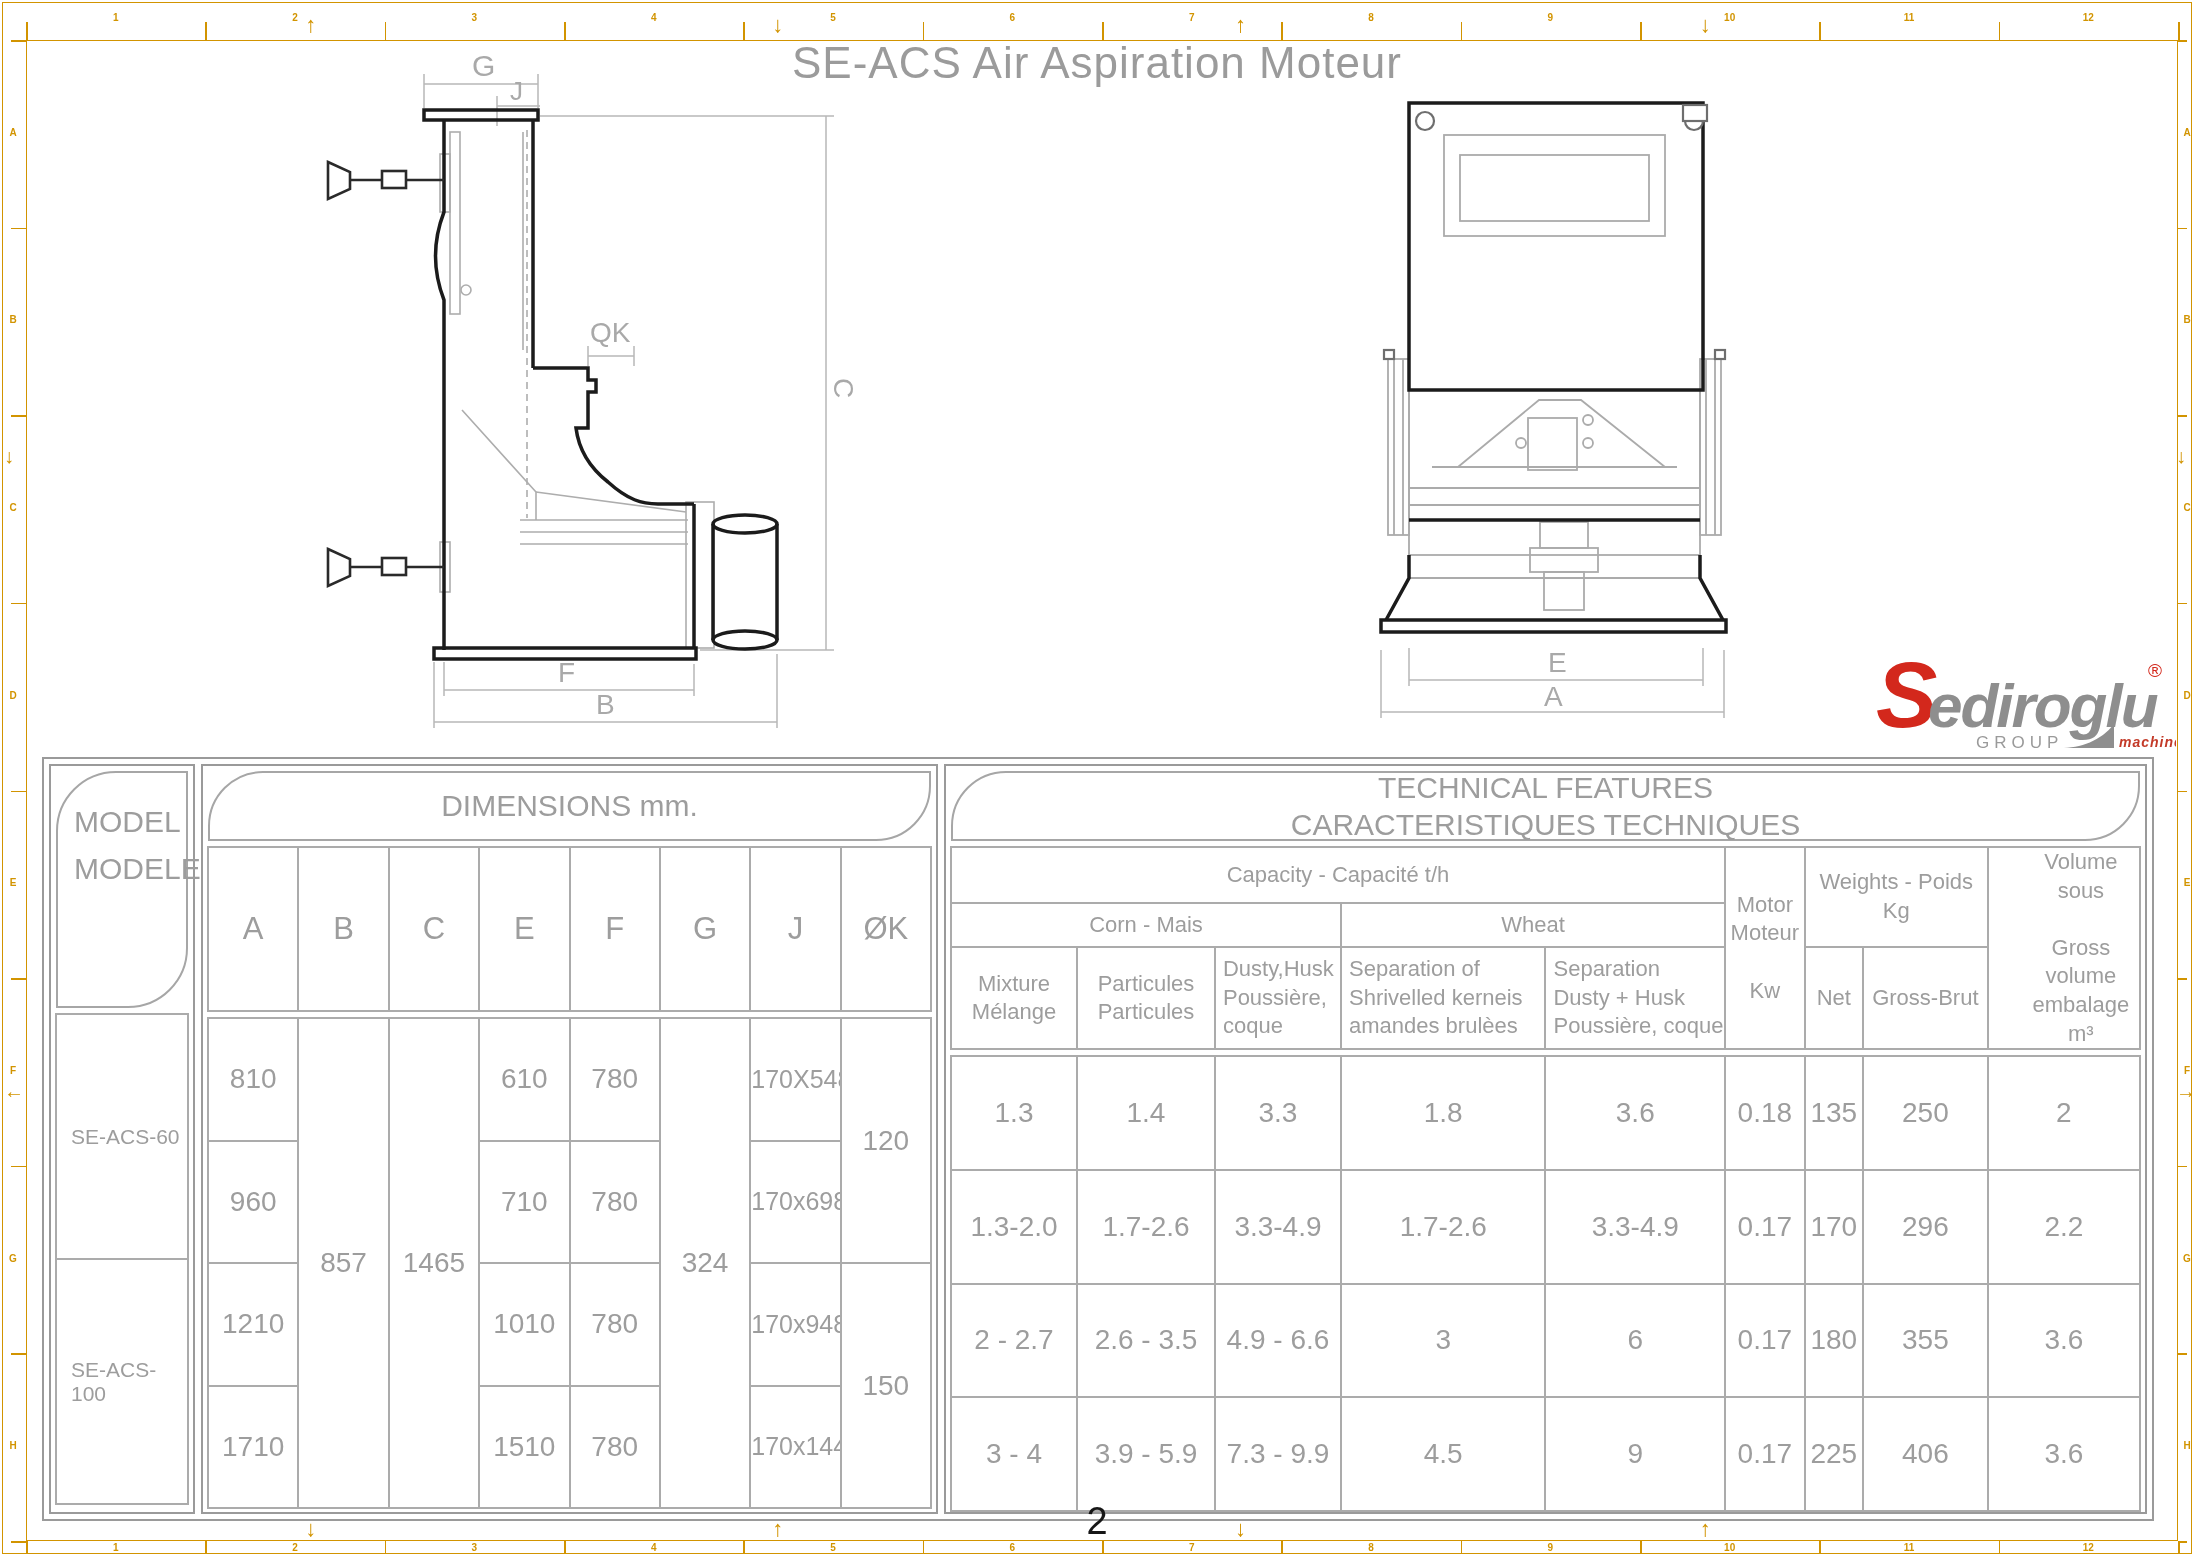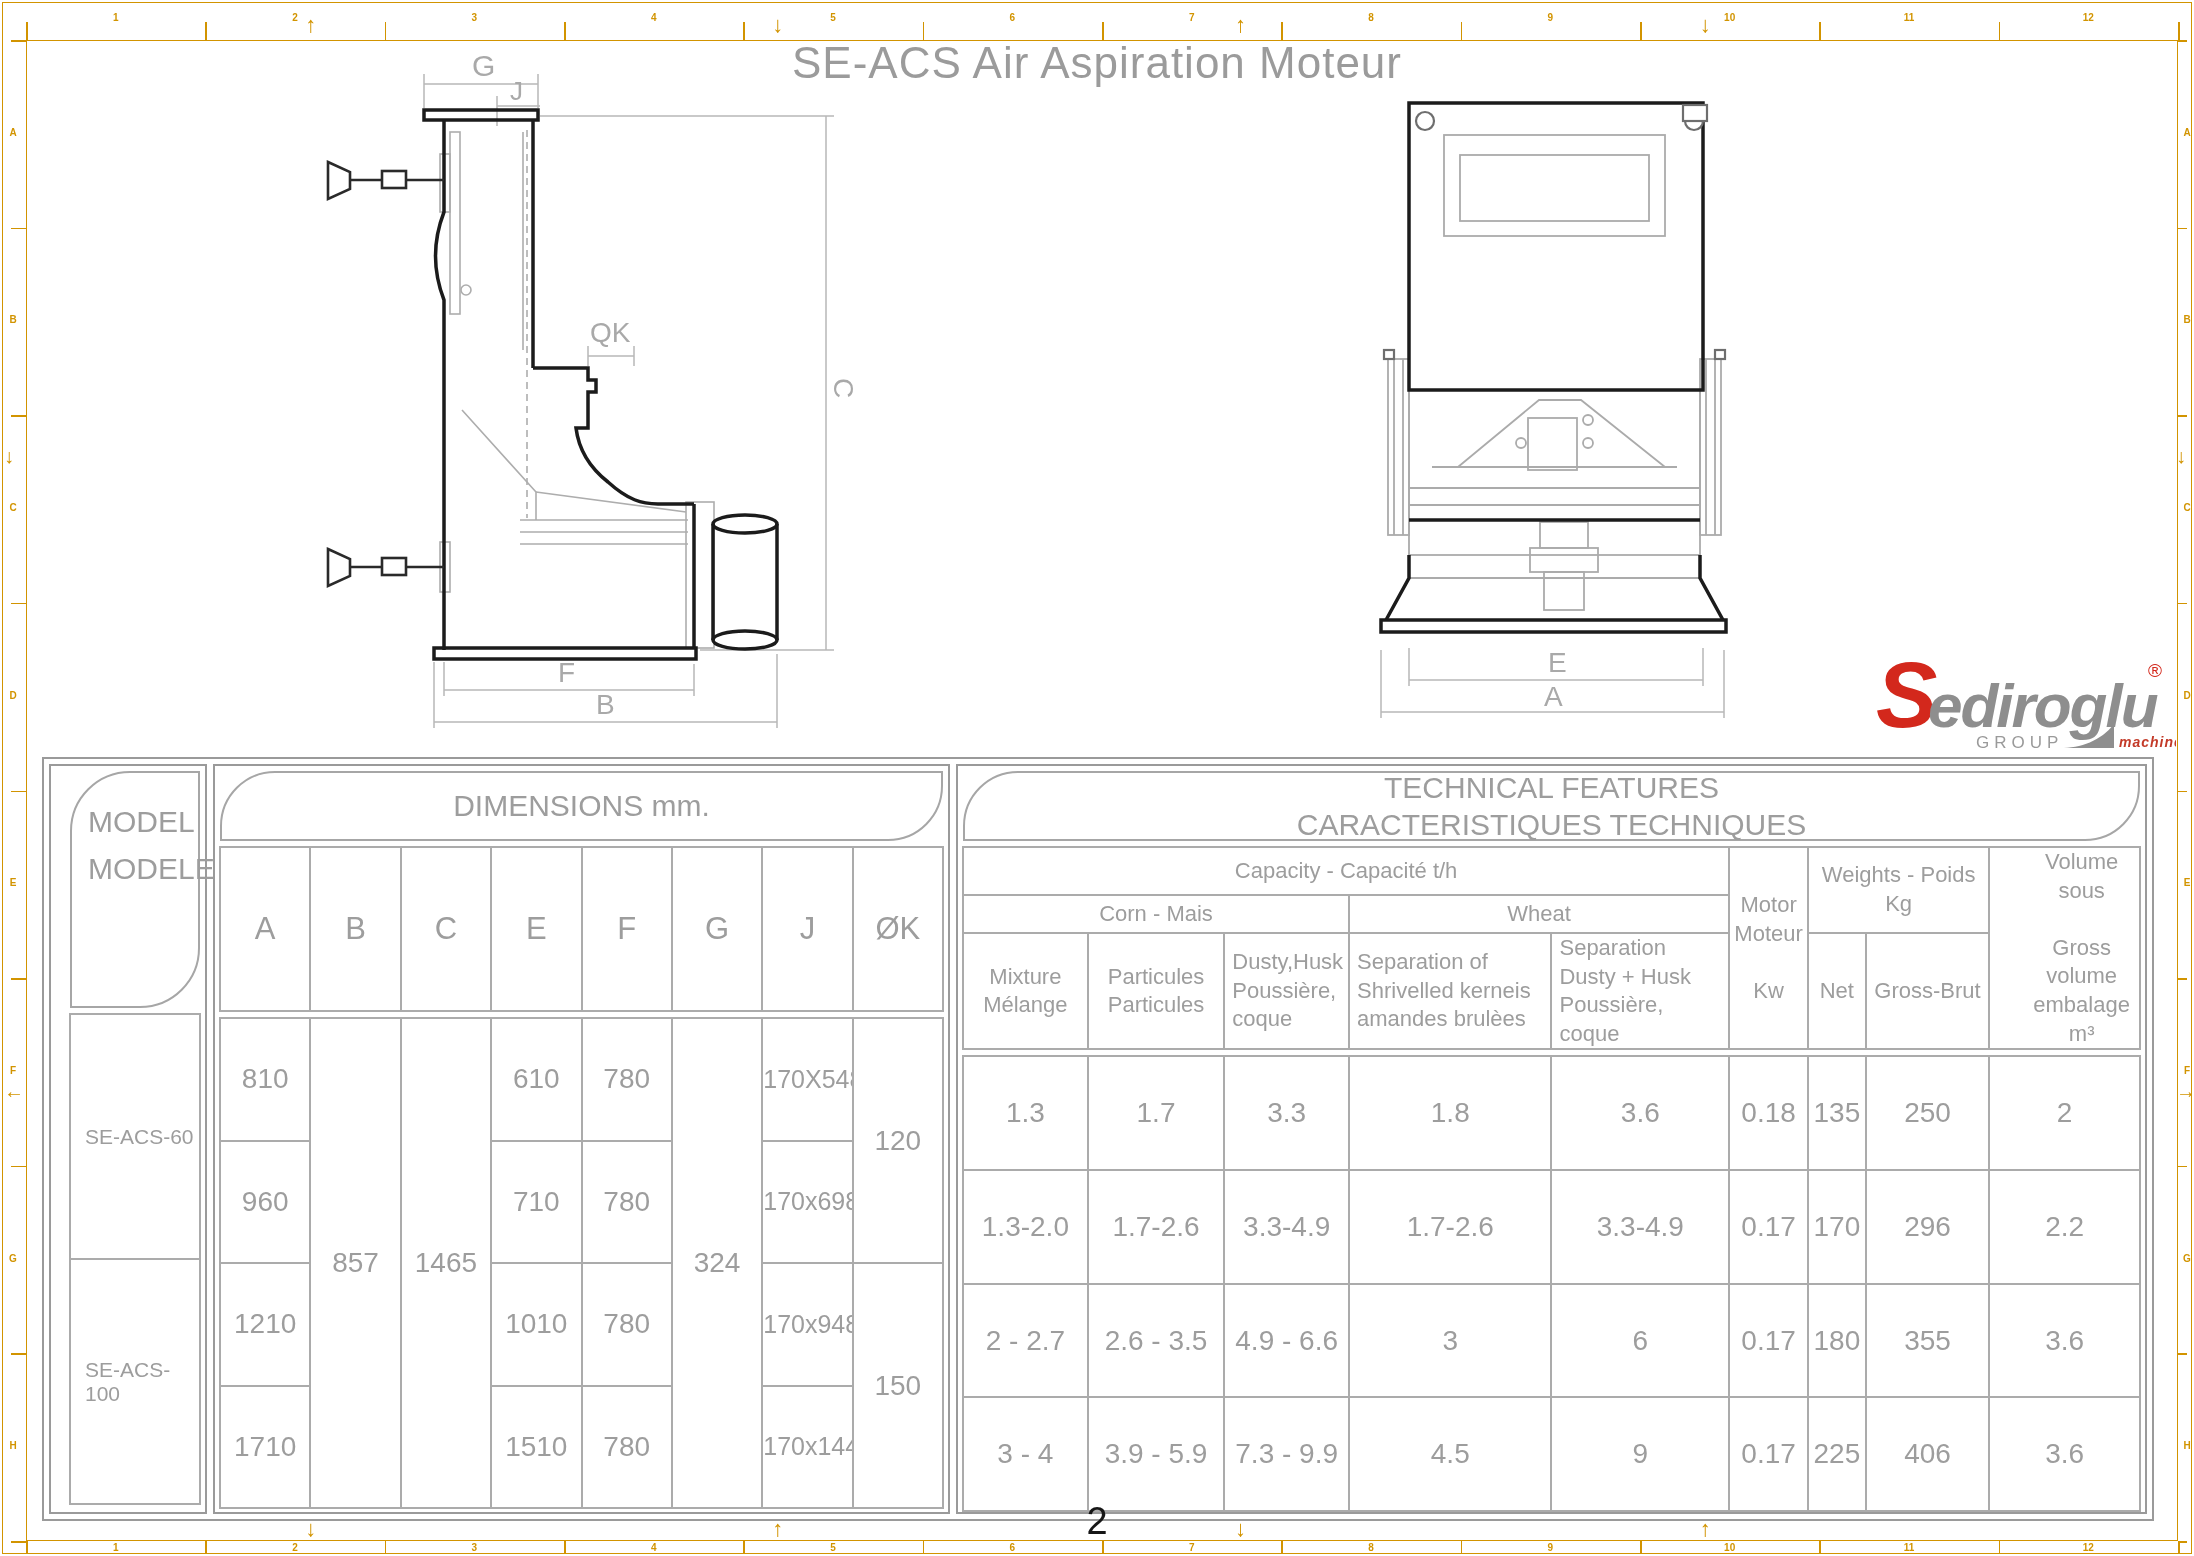--- a/index.html
+++ b/index.html
@@ -7,21 +7,21 @@
         font-family:"Liberation Sans",sans-serif;}
   .frame-outer{position:absolute;inset:2px;border:1.5px solid #d29400;pointer-events:none;}
   .frame-inner{position:absolute;left:26px;top:40px;right:16px;bottom:15px;border:1.5px solid #d29400;pointer-events:none;}
   .title{position:absolute;left:0;right:0;top:38px;text-align:center;font-size:44px;color:#9b9b9b;letter-spacing:1px;}
   .pageno{position:absolute;left:0;right:0;top:1500px;text-align:center;font-size:38px;color:#161616;}
   svg.dwg{position:absolute;}
   
   .tablewrap{position:absolute;left:42px;top:757px;width:2112px;height:764px;border:2px solid #9a9a9a;
              display:flex;gap:6px;padding:5px;box-sizing:border-box;background:#fff;}
   .sec{border:2px solid #9a9a9a;display:flex;flex-direction:column;box-sizing:border-box;background:#fff;min-width:0;}
-  .sec.model{width:158px;padding-left:14px;}
+  .sec.model{width:146px;}
   .sec.dims{width:737px;}
   .sec.tech{flex:1;}
   .titlebox{margin:5px;border:2px solid #a6a6a6;border-radius:55px 0 55px 0;color:#9d9d9d;
             display:flex;align-items:center;justify-content:center;text-align:center;
             white-space:pre-line;height:66px;font-size:30px;line-height:1.25;}
   .modelbox{margin:5px;height:237px;border:2px solid #a6a6a6;border-radius:60px 0 60px 0;color:#9d9d9d;
             font-size:30px;padding:26px 0 0 16px;box-sizing:border-box;white-space:pre-line;line-height:1.55;}
   table{border-collapse:collapse;table-layout:fixed;}
   .hdr,.dat{width:calc(100% - 8px);margin:0 4px;}
   .hdr{height:166px;margin-bottom:5px;}
@@ -322,21 +322,21 @@
             <col style="width:17.2%">
             <col style="width:15.1%">
             <col style="width:6.7%">
             <col style="width:4.9%">
             <col style="width:10.5%">
             <col style="width:12.8%">
           </colgroup>
         <tbody>
             <tr>
           <td>1.3</td>
-          <td>1.7</td>
+          <td>1.4</td>
           <td>3.3</td>
           <td>1.8</td>
           <td>3.6</td>
           <td>0.18</td>
           <td>135</td>
           <td>250</td>
           <td>2</td>
         </tr>
         <tr>
           <td>1.3-2.0</td>

